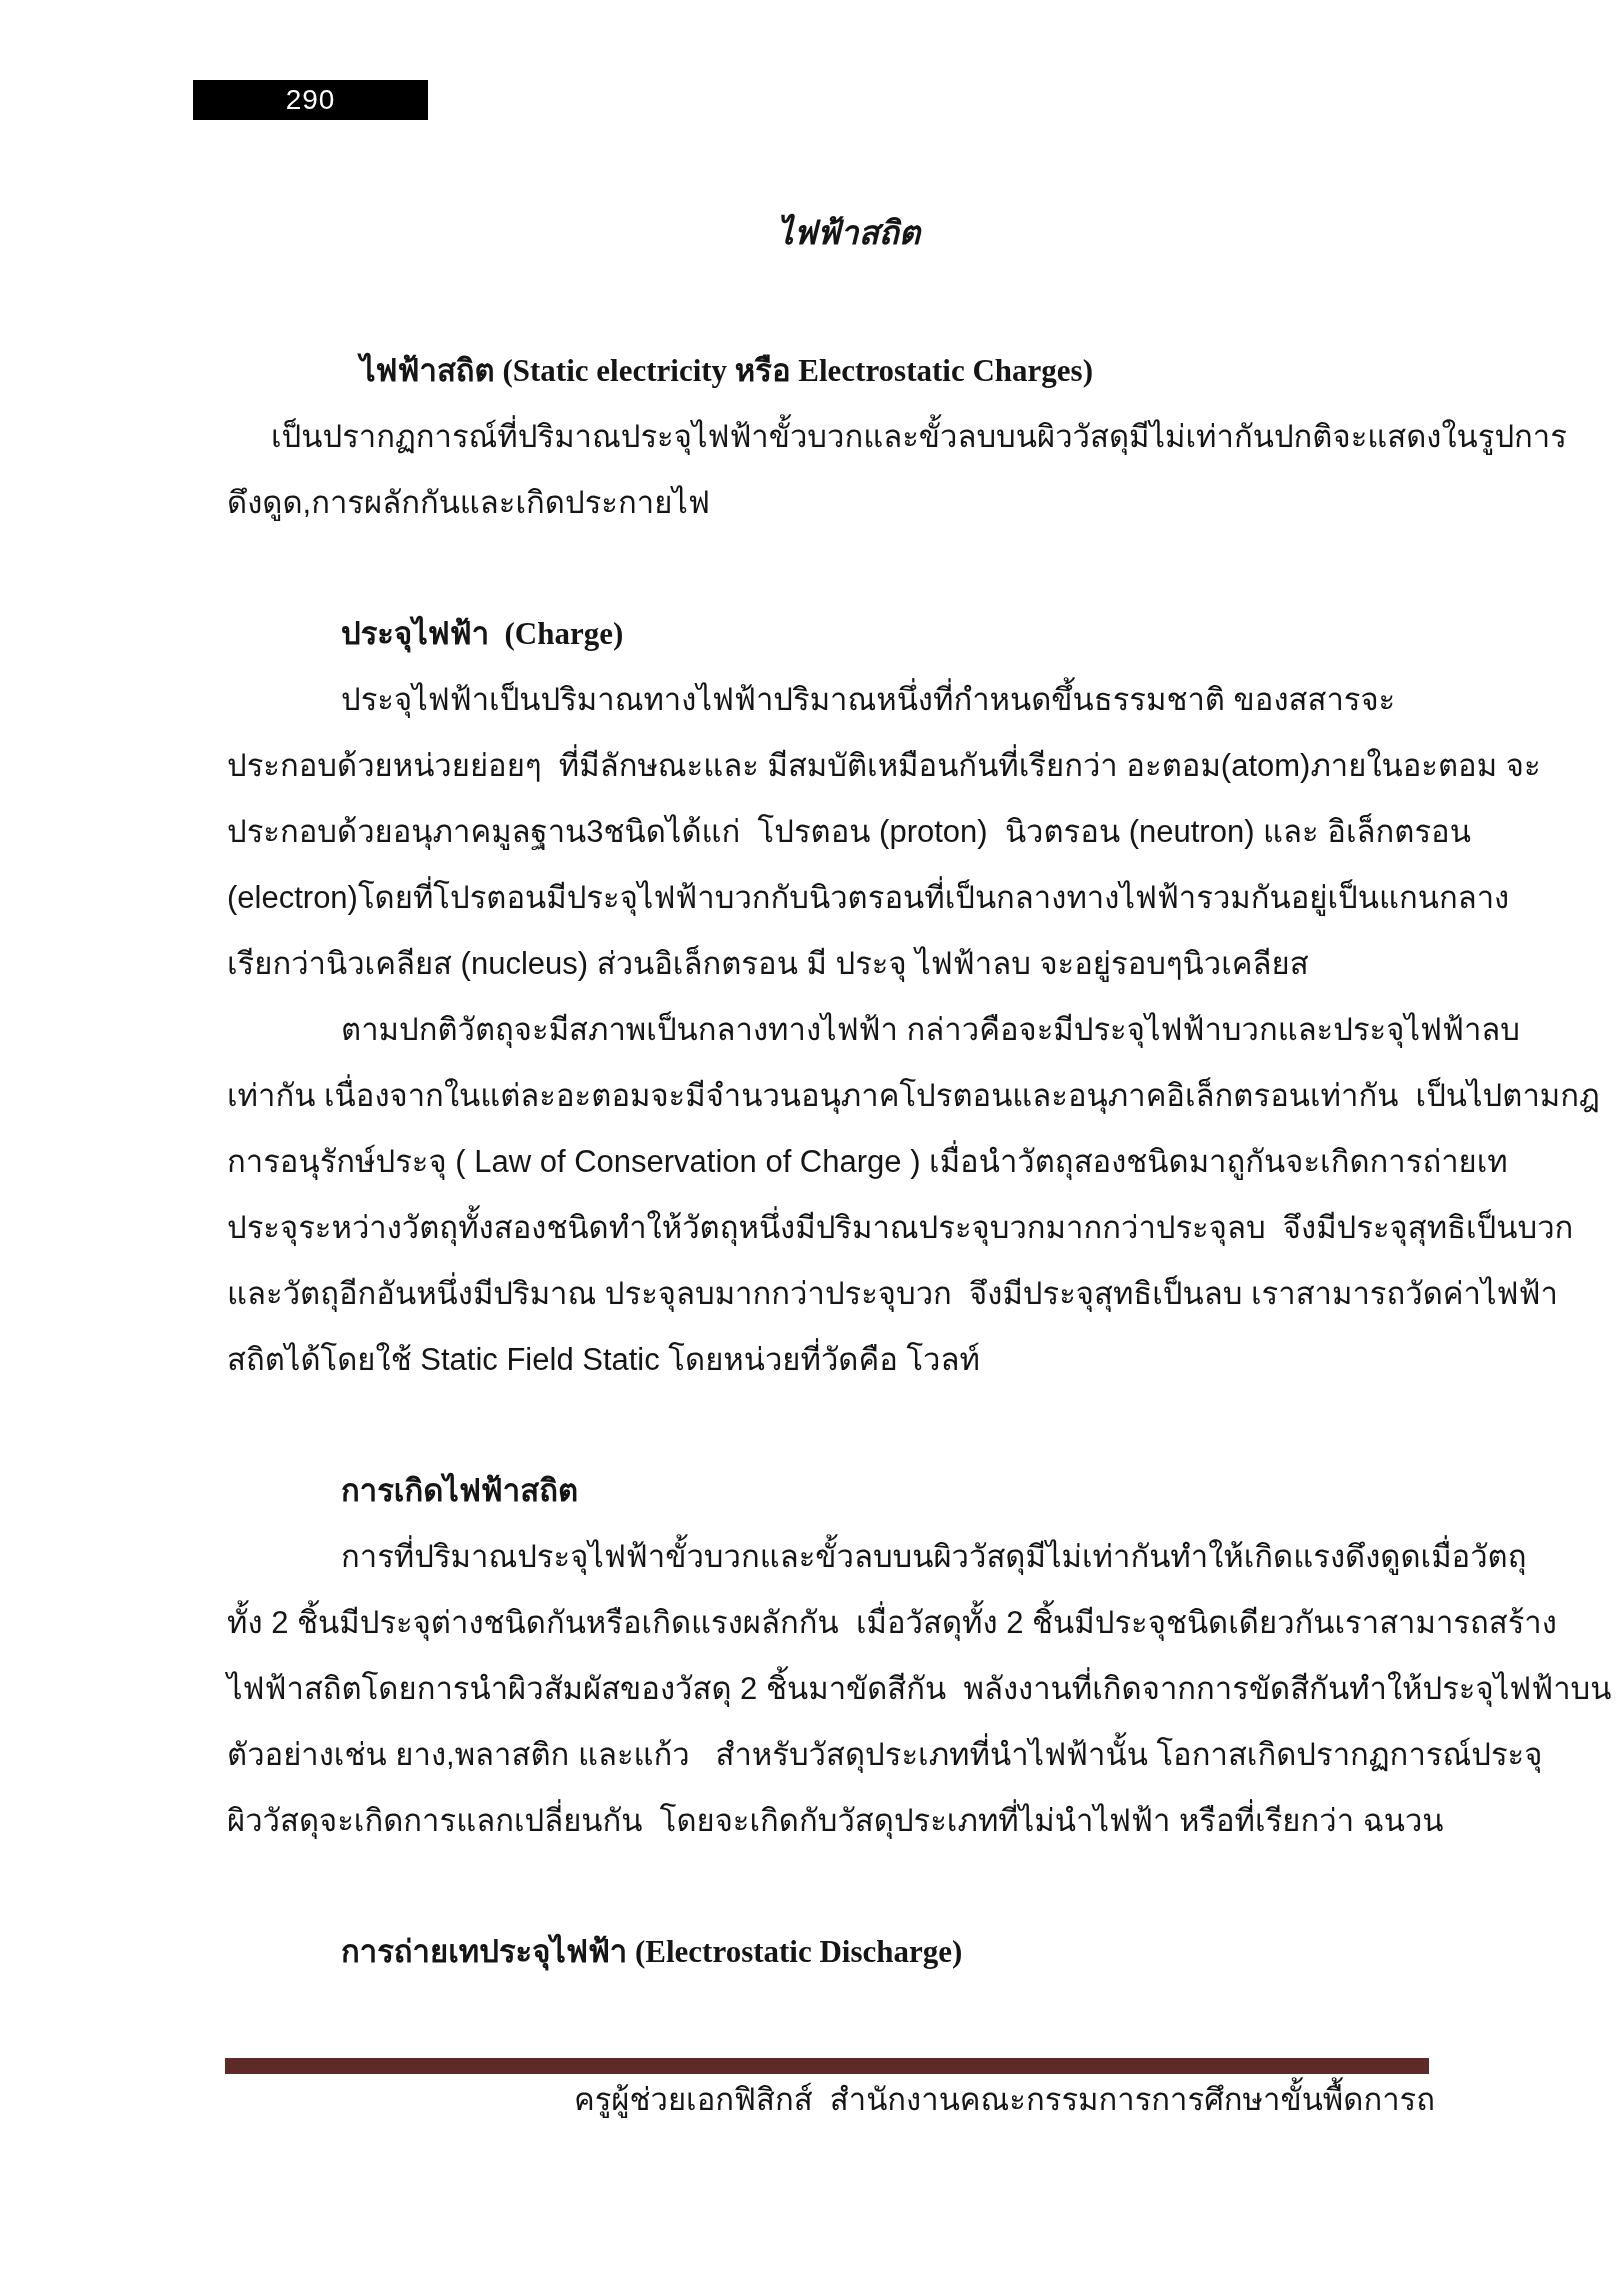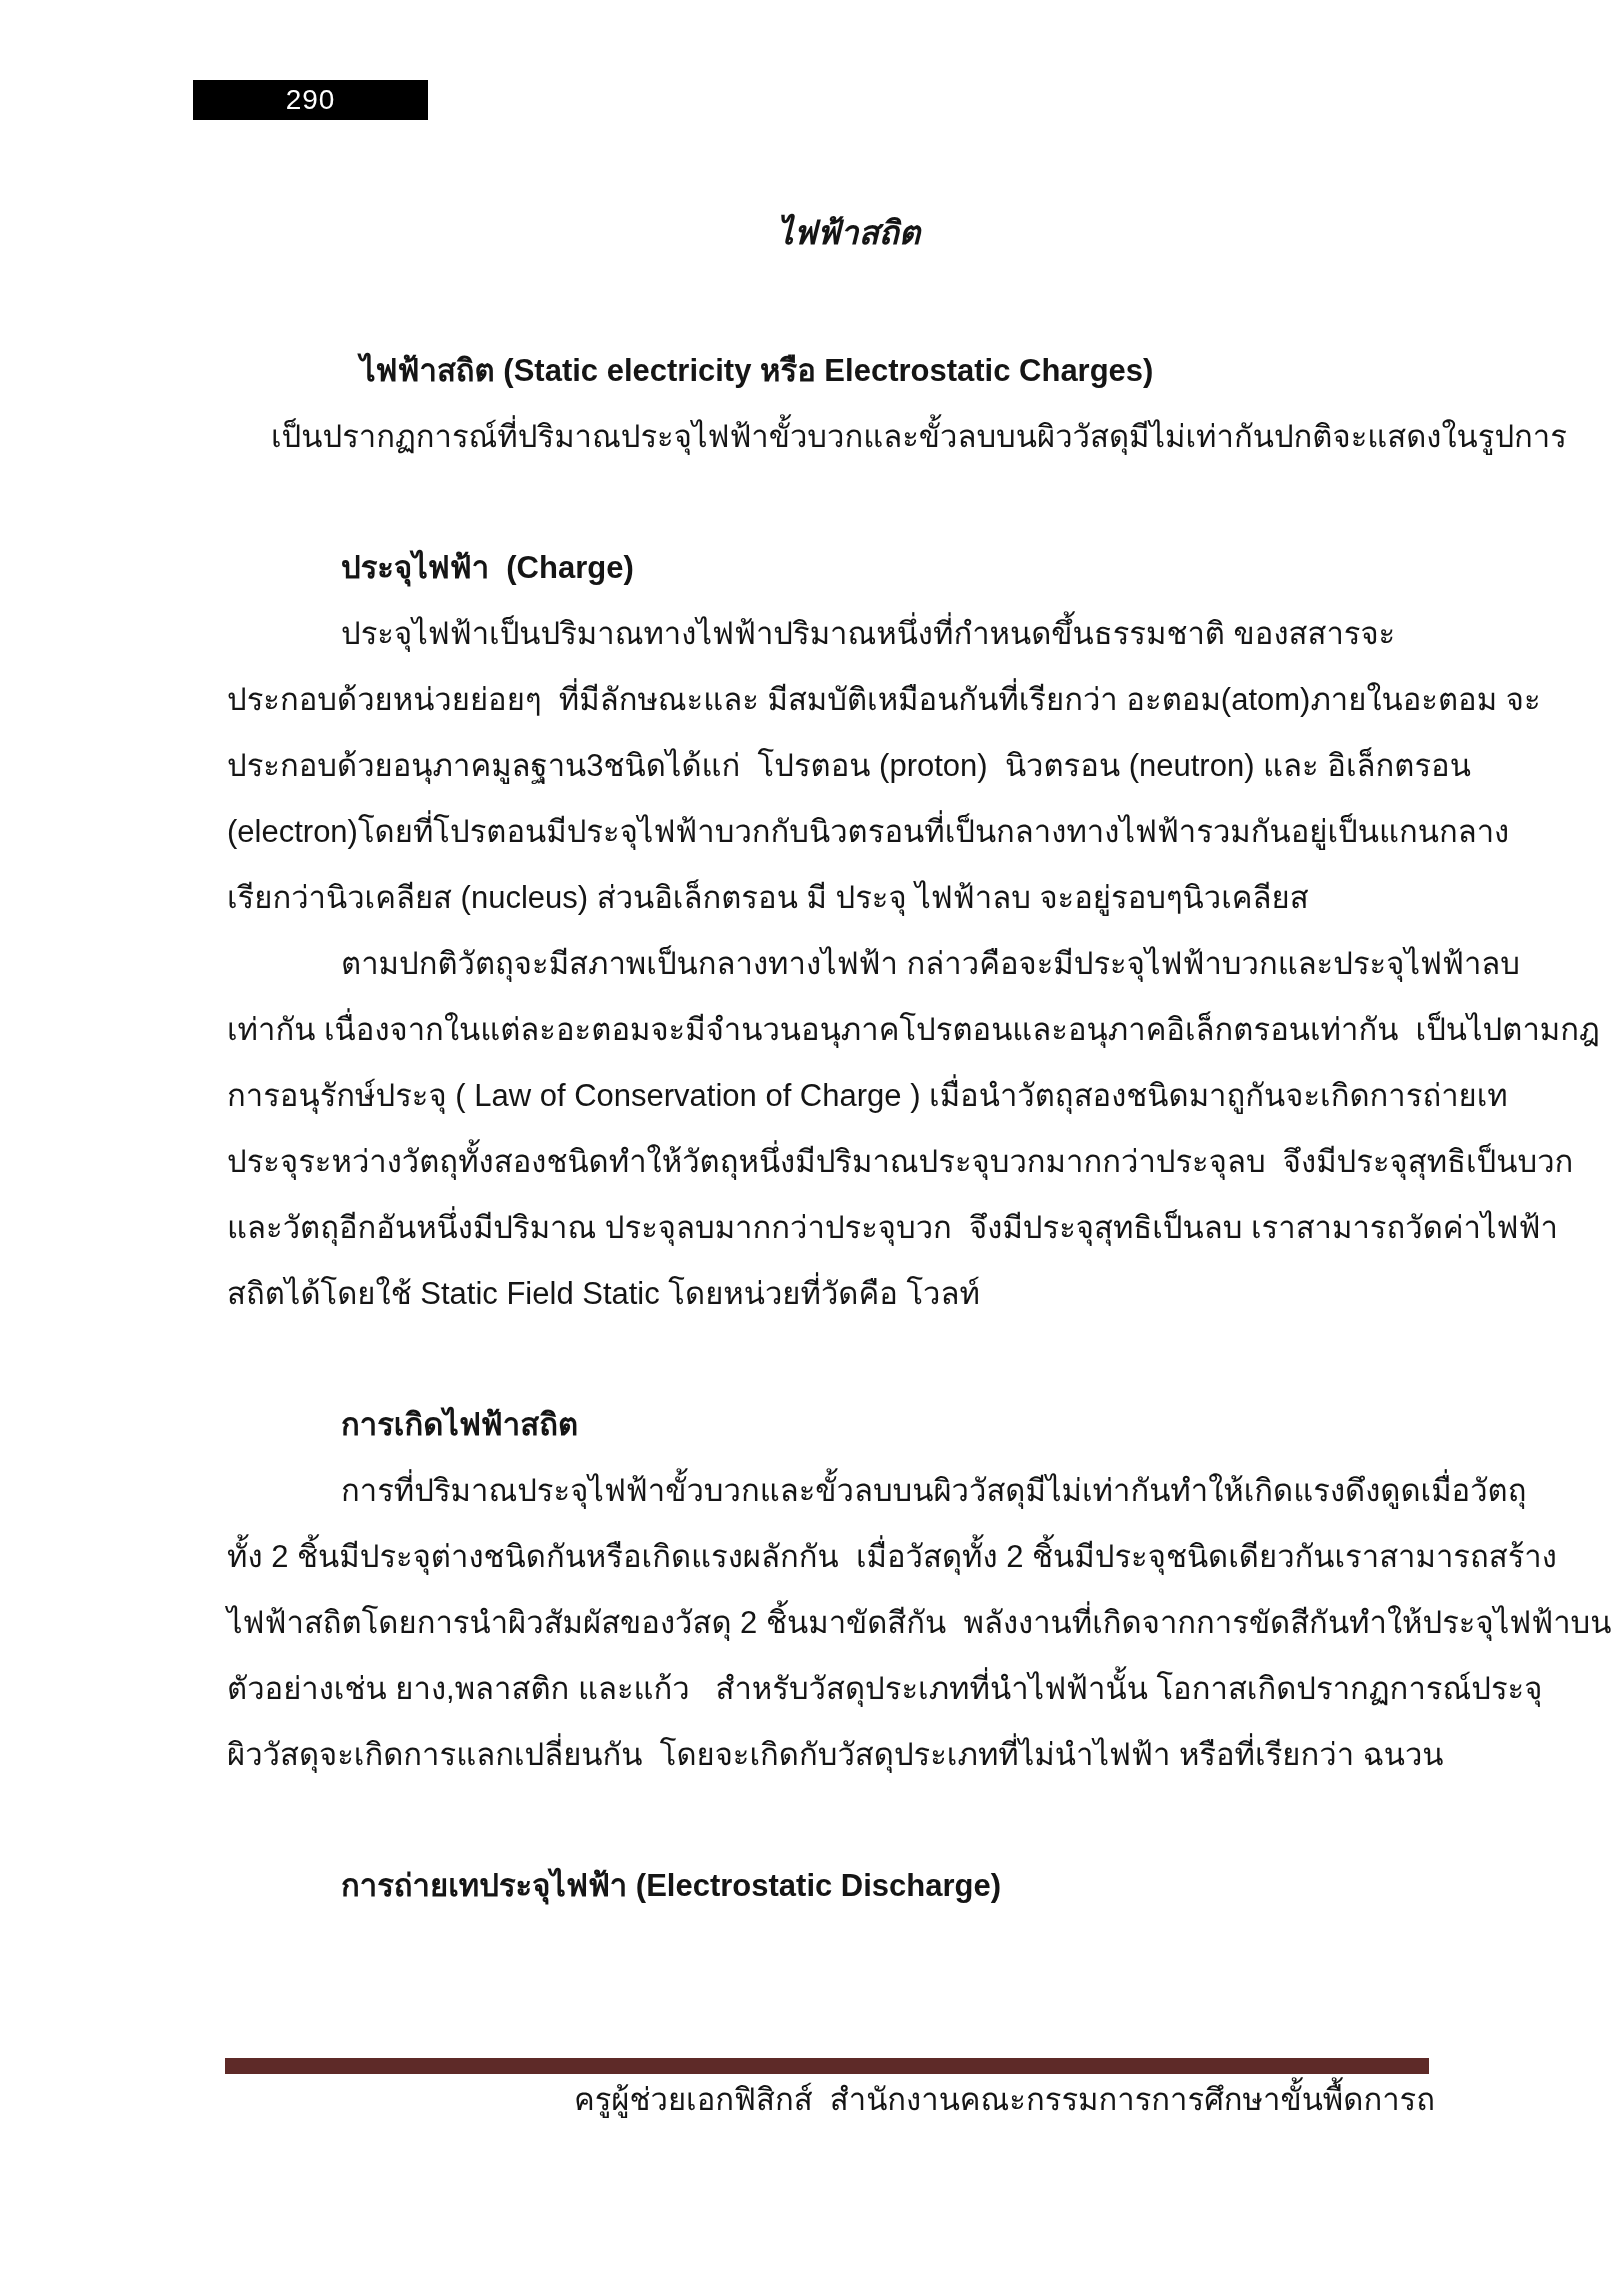--- a/index.html
+++ b/index.html
@@ -26,21 +26,21 @@
     padding-left:38px;
   }
   .content{
     position:absolute;left:227px;top:338px;width:1220px;
   }
   .line{
     font-size:31px;
     line-height:66px;
     white-space:pre;
   }
-  .heading{font-weight:bold;}
+  .heading{font-weight:bold;font-family:Liberation Serif, serif;}
   .ind-h1{margin-left:133px;}
   .ind-2{margin-left:114px;}
   .ind-1{margin-left:44px;}
   .gap{height:65px;}
   .footer-rule{
     position:absolute;left:225px;top:2058px;
     width:1204px;height:15.7px;
     background:#5e2a28;
   }
   .footer-text{
@@ -57,20 +57,21 @@
   <div class="pagenum">
     <span>290</span>
   </div>
 
   <div class="doc-title">ไฟฟ้าสถิต</div>
 
   <div class="content">
 
     <div class="line heading ind-h1">ไฟฟ้าสถิต (Static electricity หรือ Electrostatic Charges)</div>
     <div class="line ind-1">เป็นปรากฏการณ์ที่ปริมาณประจุไฟฟ้าขั้วบวกและขั้วลบบนผิววัสดุมีไม่เท่ากันปกติจะแสดงในรูปการ</div>
+    <div class="line">ดึงดูด,การผลักกันและเกิดประกายไฟ</div>
 
     <div class="gap"></div>
 
     <div class="line heading ind-2">ประจุไฟฟ้า  (Charge)</div>
     <div class="line ind-2">ประจุไฟฟ้าเป็นปริมาณทางไฟฟ้าปริมาณหนึ่งที่กำหนดขึ้นธรรมชาติ ของสสารจะ</div>
     <div class="line">ประกอบด้วยหน่วยย่อยๆ  ที่มีลักษณะและ มีสมบัติเหมือนกันที่เรียกว่า อะตอม(atom)ภายในอะตอม จะ</div>
     <div class="line">ประกอบด้วยอนุภาคมูลฐาน3ชนิดได้แก่  โปรตอน (proton)  นิวตรอน (neutron) และ อิเล็กตรอน</div>
     <div class="line">(electron)โดยที่โปรตอนมีประจุไฟฟ้าบวกกับนิวตรอนที่เป็นกลางทางไฟฟ้ารวมกันอยู่เป็นแกนกลาง</div>
     <div class="line">เรียกว่านิวเคลียส (nucleus) ส่วนอิเล็กตรอน มี ประจุ ไฟฟ้าลบ จะอยู่รอบๆนิวเคลียส</div>
     <div class="line ind-2">ตามปกติวัตถุจะมีสภาพเป็นกลางทางไฟฟ้า กล่าวคือจะมีประจุไฟฟ้าบวกและประจุไฟฟ้าลบ</div>

